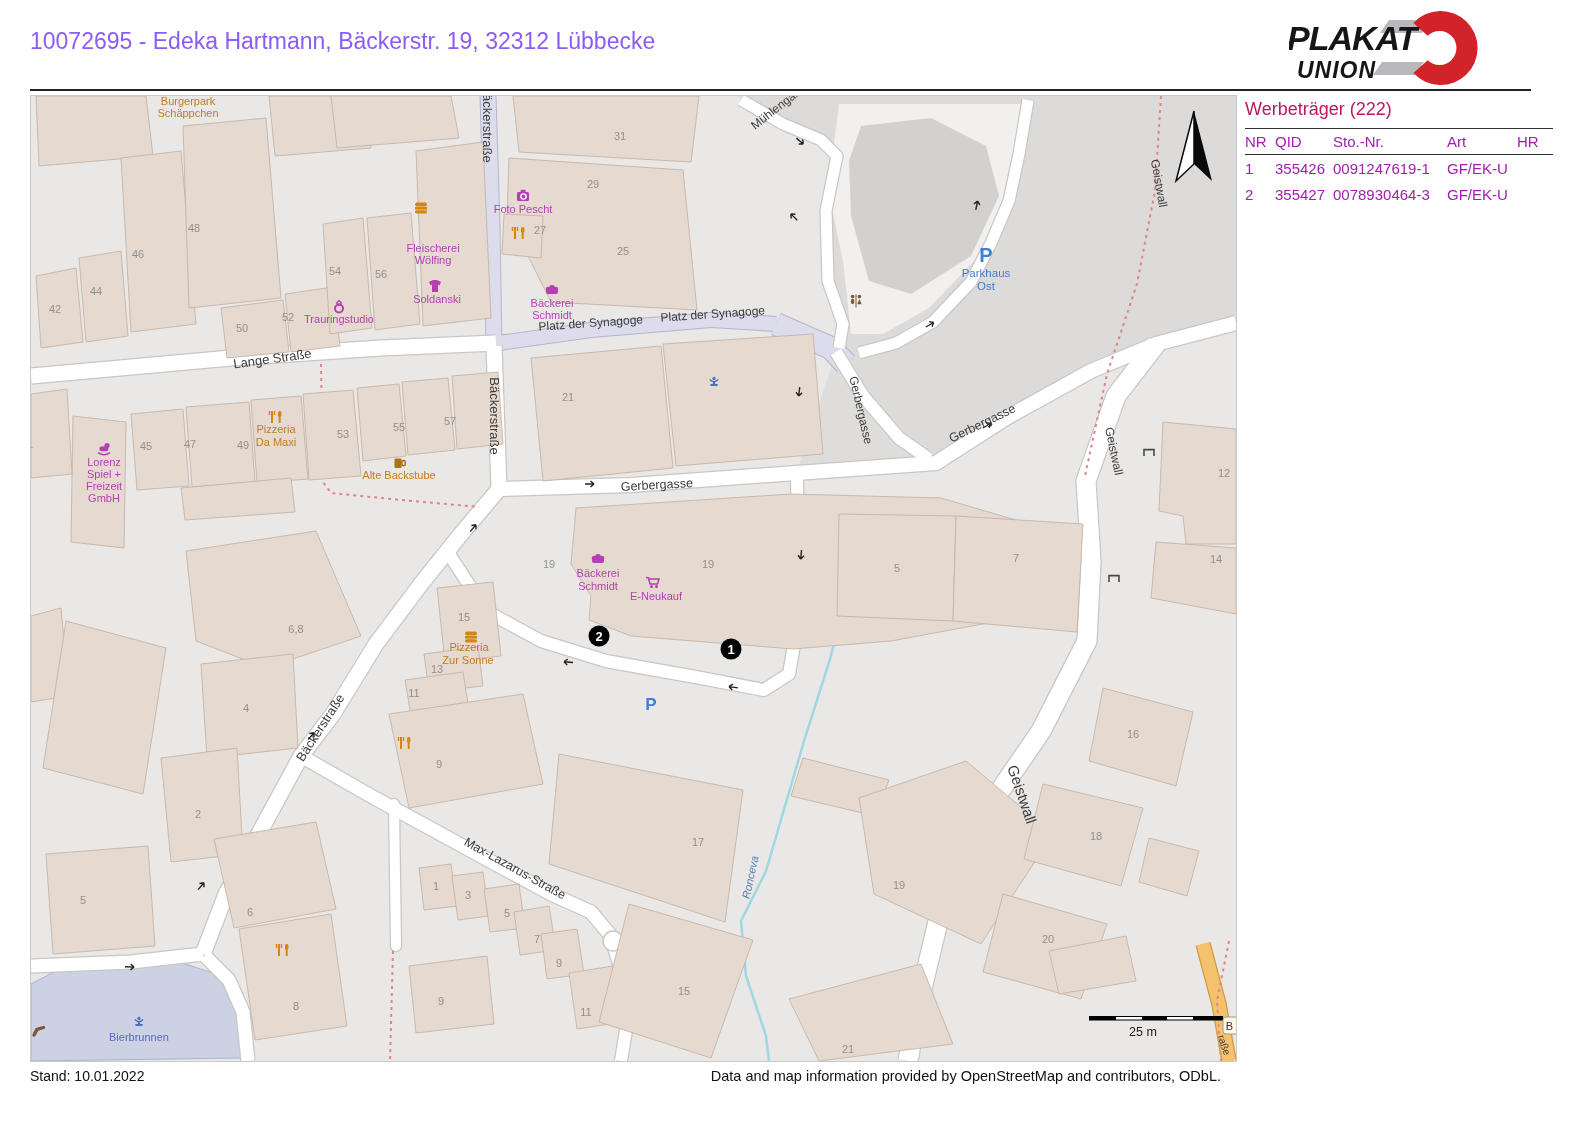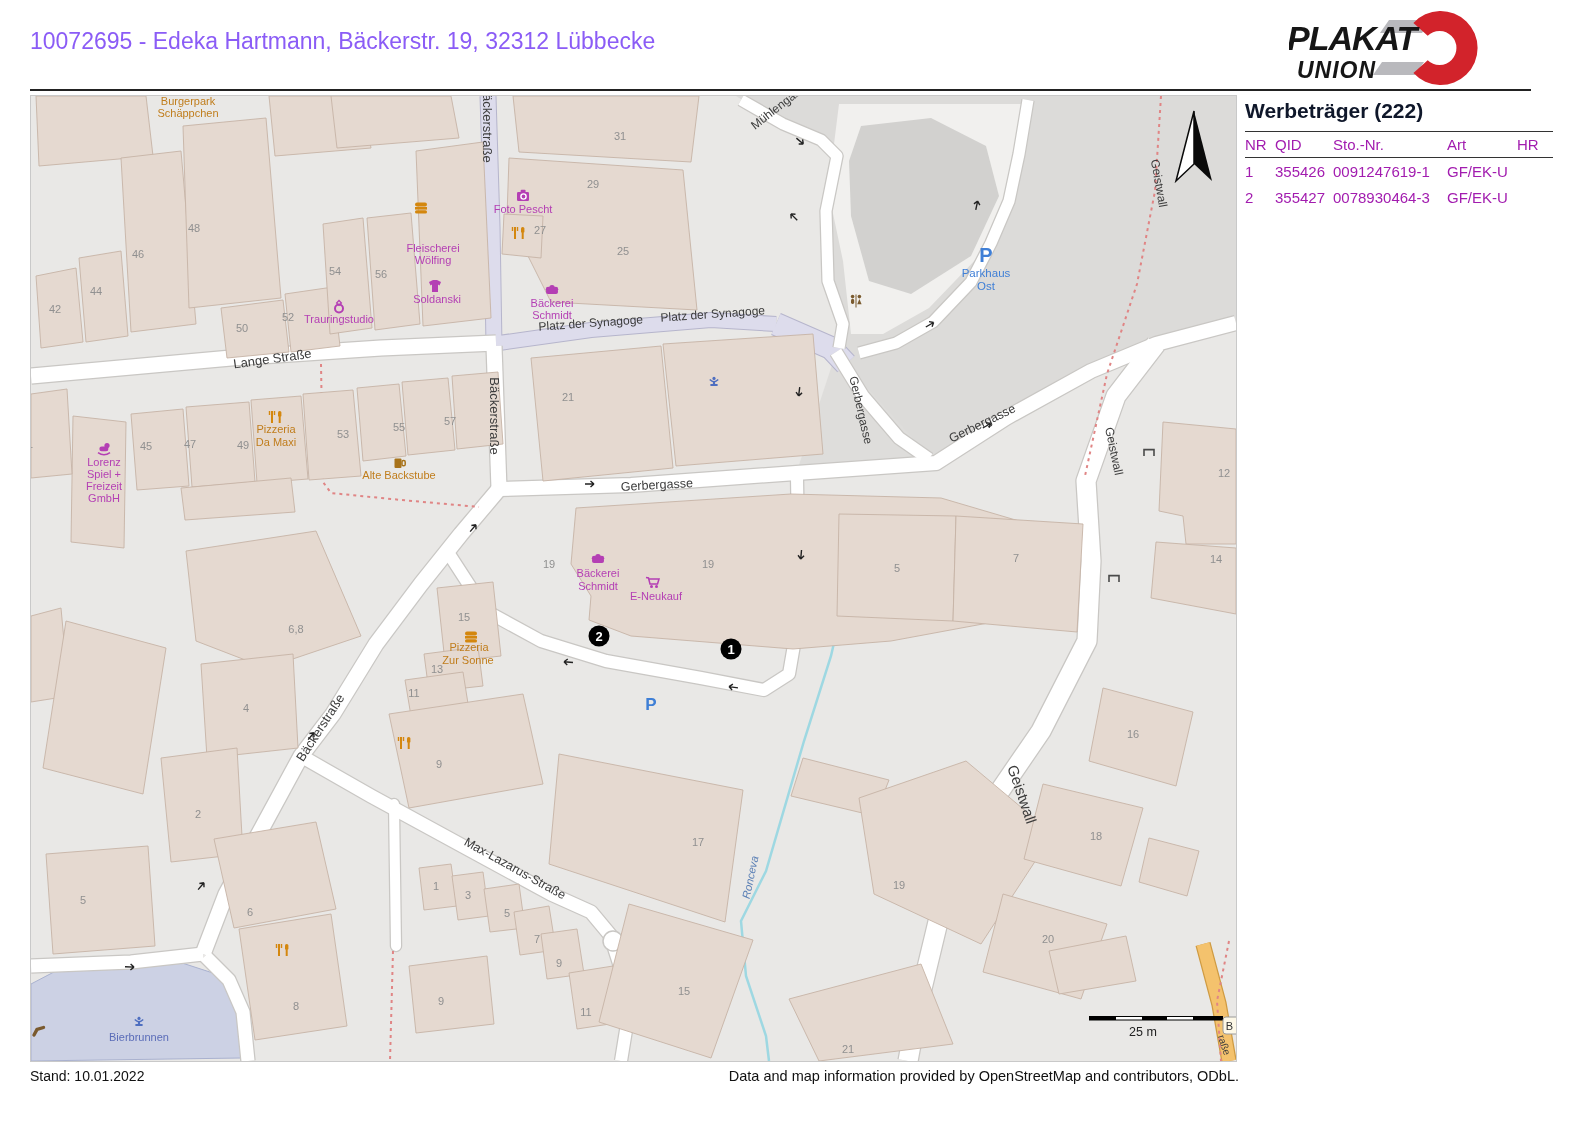--- a/index.html
+++ b/index.html
@@ -3,26 +3,26 @@
 <meta charset="utf-8">
 <style>
   html,body{margin:0;padding:0;background:#fff;font-family:"Liberation Sans",sans-serif;}
   .page{position:relative;width:1587px;height:1123px;background:#fff;overflow:hidden;}
   .header{position:absolute;left:30px;top:28px;font-size:23px;color:#8b5cf6;line-height:26px;}
   .rule{position:absolute;left:30px;top:89px;width:1501px;border-bottom:2px solid #222;}
   .logo{position:absolute;left:1265px;top:8px;width:195px;height:80px;margin-left:24px;}
   .map-wrap{position:absolute;left:30px;top:95px;width:1205px;height:965px;border:1px solid #c9c9c9;box-sizing:content-box;background:#e9e8e6;}
   .map-wrap svg{display:block;font-family:"Liberation Sans",sans-serif;}
   .panel{position:absolute;left:1245px;top:99px;width:330px;}
-  .panel-title{font-size:21px;color:#0f172a;margin:0 0 8px 0;font-weight:bold;}
+  .panel-title{font-size:18px;color:#be185d;margin:0 0 8px 0;}
   .tbl{width:308px;font-size:15px;color:#a21caf;}
   .trow{display:grid;grid-template-columns:30px 58px 114px 70px 36px;align-items:center;height:26px;}
   .trow.thead{border-top:1.5px solid #333;border-bottom:1.5px solid #333;height:25px;}
   .stand{position:absolute;left:30px;top:1068px;font-size:14px;color:#111;}
-  .attribution{position:absolute;right:348px;top:1068px;font-size:14.5px;color:#111;}
+  .attribution{position:absolute;right:366px;top:1068px;font-size:14.5px;color:#111;}
 </style>
 </head>
 <body>
 
 <div class="page">
 
   <div class="header">
     <div>10072695 - Edeka Hartmann, Bäckerstr. 19, 32312 Lübbecke</div>
   </div>
   <div class="rule"></div>

